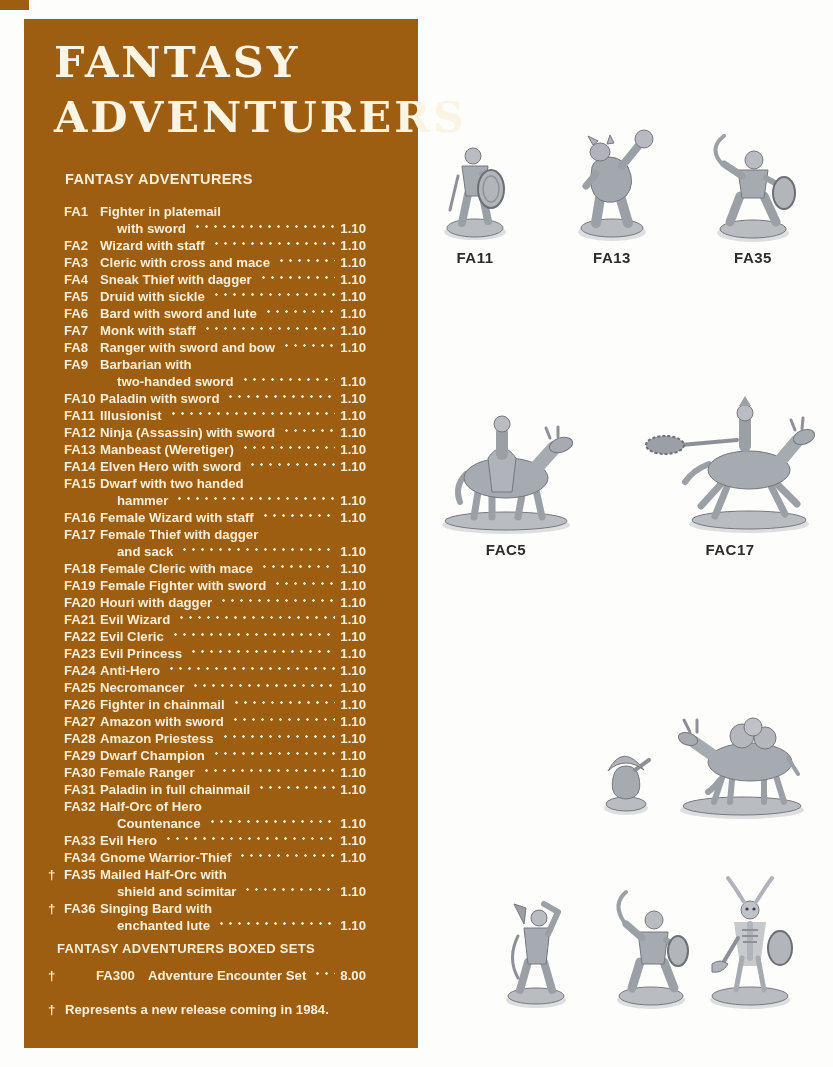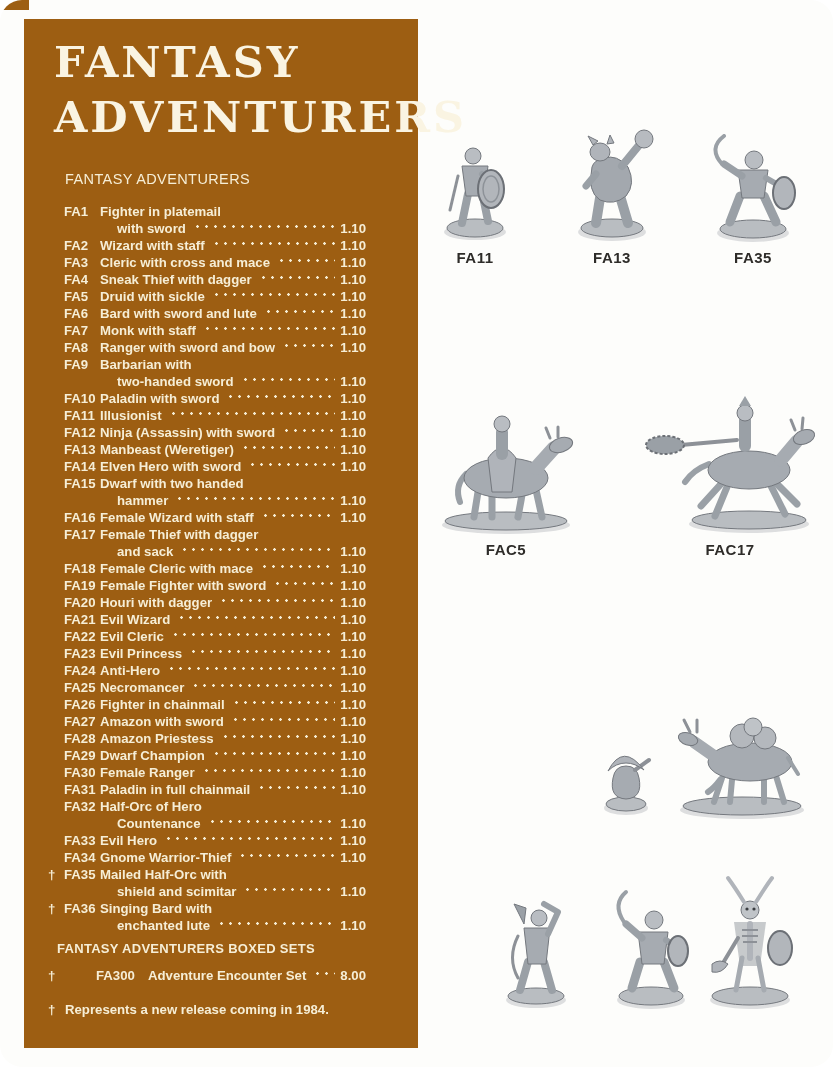--- a/index.html
+++ b/index.html
@@ -2,42 +2,41 @@
 <html style="--panel-brown: #9d5e12; --text-cream: #f6eed6; --title-cream: #faf4e2; --label-dark: #2e2c29; --page-bg: #fdfdfb;"><head>
 <meta charset="utf-8">
 <style>
   html,body{margin:0;padding:0;}
   .page{
     position:relative;
     width:833px;height:1067px;
     background:var(--page-bg,#fdfdfb);
     font-family:"Liberation Sans",sans-serif;
     overflow:hidden;
-    border-radius:22px;
   }
   .corner-mark{
     position:absolute;left:0;top:0;width:29px;height:10px;
     background:var(--panel-brown,#9d5e12);
   }
   .panel{
     position:absolute;left:24px;top:19px;width:394px;height:1029px;
     background:var(--panel-brown,#9d5e12);
     color:var(--text-cream,#f6eed6);
   }
   .title{
     position:absolute;left:30px;top:16px;
     font-family:"DejaVu Serif","Liberation Serif",serif;
     font-weight:bold;
     font-size:43px;line-height:55px;letter-spacing:3px;
     color:var(--title-cream,#faf4e2);
     white-space:nowrap;
   }
   .subhead{
     position:absolute;left:41px;top:152px;
-    font-size:14.5px;font-weight:normal;letter-spacing:.4px;
+    font-size:14.5px;font-weight:bold;letter-spacing:.4px;
   }
   .list{position:absolute;left:24px;top:184px;right:52px;}
   .row{display:flex;align-items:baseline;line-height:17px;font-size:13.2px;font-weight:bold;}
   .dag{width:16px;flex:none;}
   .code{width:36px;flex:none;}
   .boxed .code{width:52px;margin-left:32px;}
   .nm{white-space:pre;}
   .nm.ind{padding-left:17px;}
   .leader{
     flex:1;align-self:stretch;margin:0 5px 0 7px;min-width:8px;

